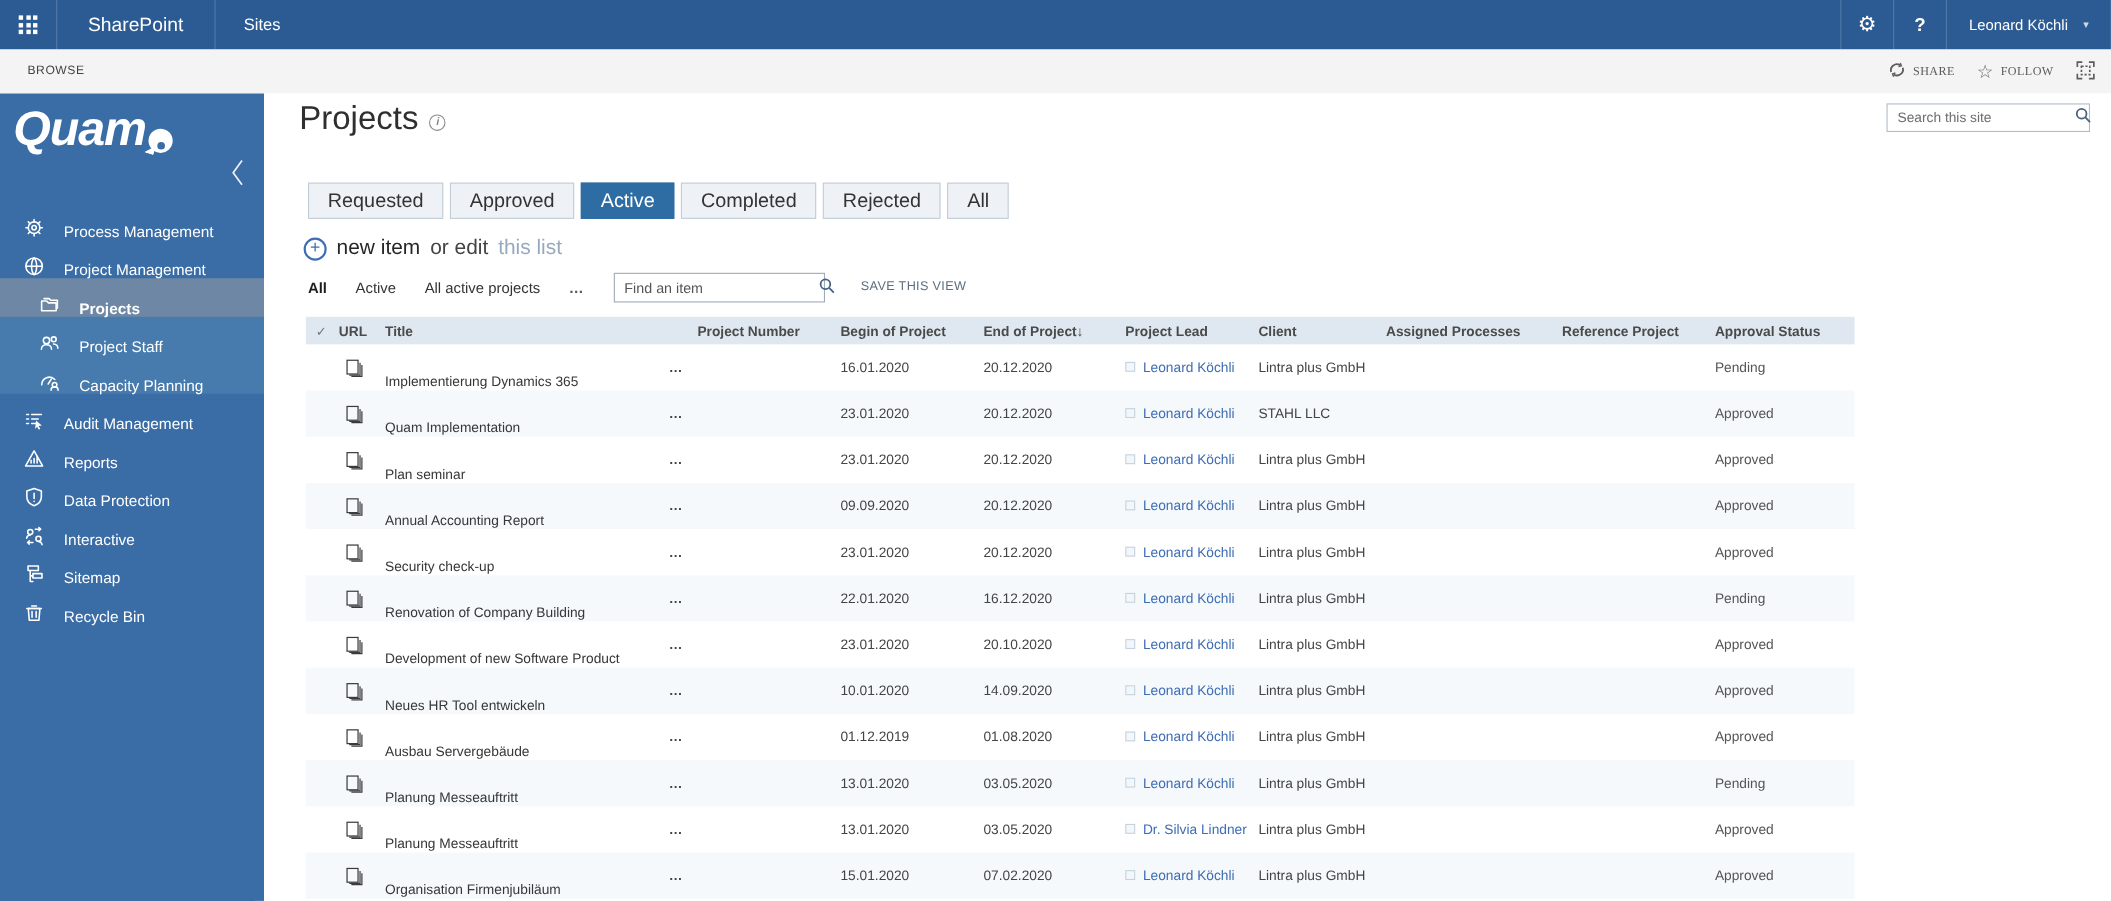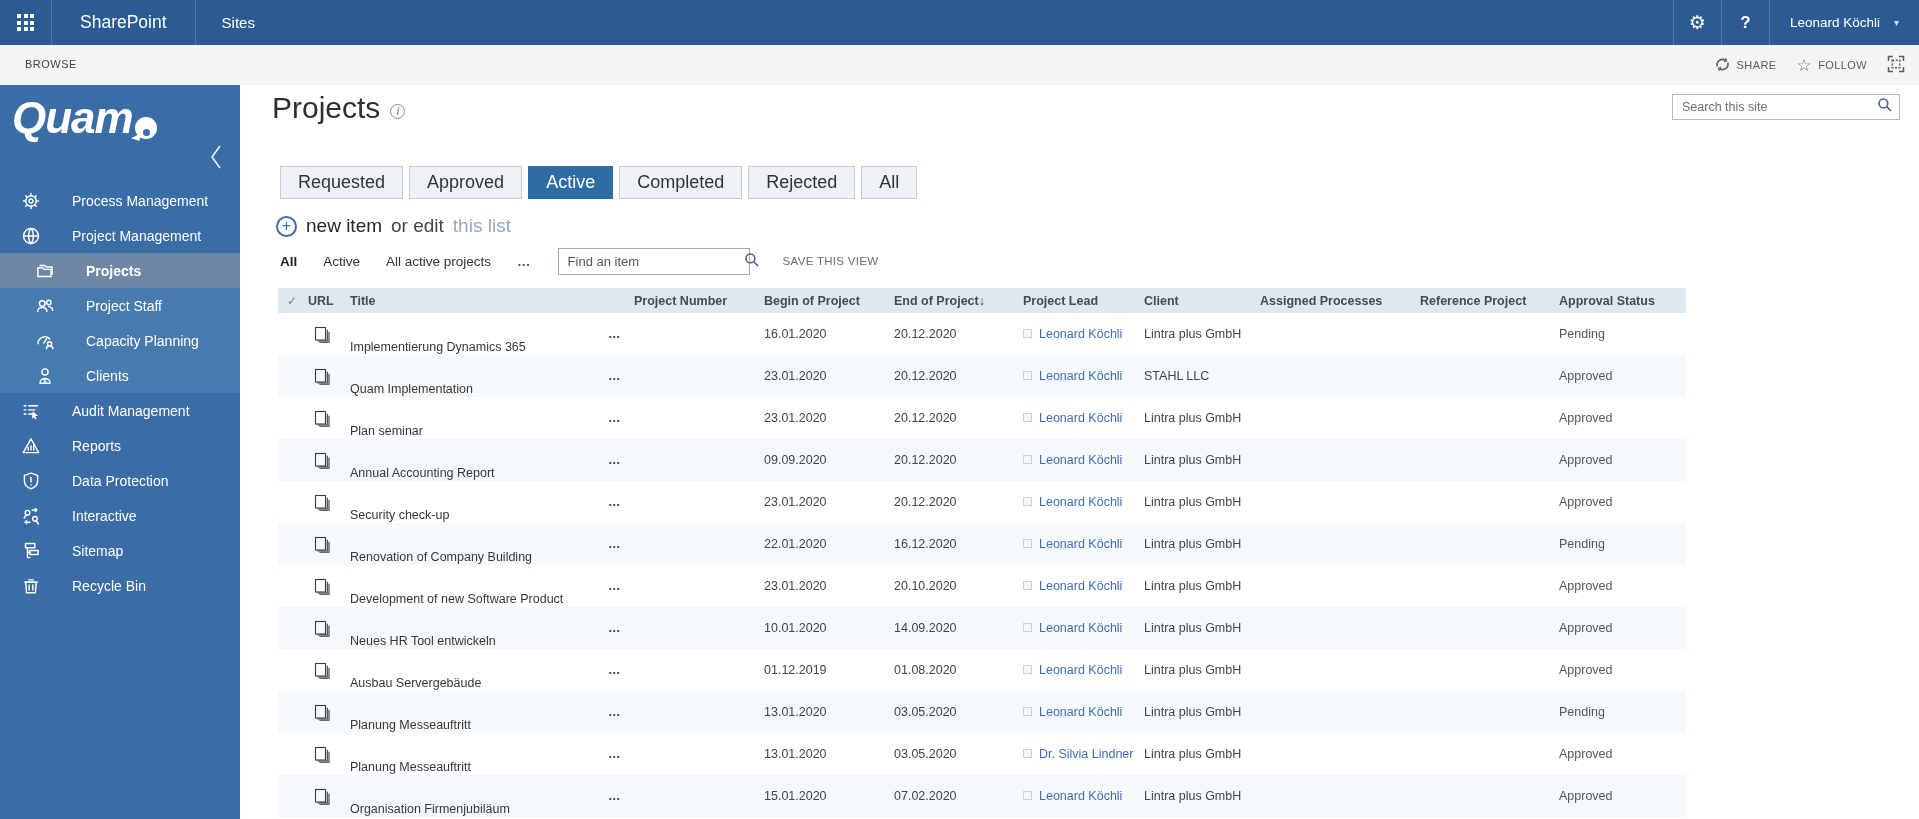--- a/index.html
+++ b/index.html
@@ -24,49 +24,49 @@
     border-left:1px solid rgba(255,255,255,.18); font-size:13.5px; cursor:pointer; }
   .caret { font-size:10px; color:#cdd9e8; }
 
   
   .ribbon { position:absolute; top:45px; left:0; right:0; height:40px; background:#f4f4f4; }
   .browse-tab { position:absolute; left:25px; top:13px; font-size:11px; color:#444;
     letter-spacing:.5px; cursor:pointer; }
   .ribbon-right { position:absolute; right:14px; top:0; height:40px; display:flex;
     align-items:center; gap:20px; color:#5c5c5c; }
   .ribbon-act { display:flex; align-items:center; gap:6px; font-size:11px; color:#5c5c5c;
-    letter-spacing:.4px; cursor:pointer; }
+    letter-spacing:.4px; cursor:pointer;font-family:Liberation Serif, serif; }
 
   
   .sidebar { position:absolute; top:85px; left:0; bottom:0; width:240px; background:#3a6ca6; color:#fff; }
   .logo { position:absolute; top:8px; left:12px; font-size:44px; font-weight:bold;
     font-style:italic; letter-spacing:-1px; display:flex; align-items:flex-end; }
   .logo-glyph { position:relative; width:22px; height:22px; background:#fff; border-radius:50%;
     margin:0 0 4px 2px; }
   .logo-glyph::before { content:""; position:absolute; left:-3px; bottom:-1px; width:9px; height:9px;
     background:#fff; clip-path:polygon(0 100%,100% 0,100% 100%); transform:rotate(18deg); }
   .logo-glyph::after { content:""; position:absolute; left:8px; top:12px; width:7px; height:7px;
     background:#3a6ca6; border-radius:50%; }
   .collapse-chevron { position:absolute; top:58px; right:16px; cursor:pointer; opacity:.9; }
   .nav { position:absolute; top:98px; left:0; right:0; }
-  .nav-item { height:35px; display:flex; align-items:center; gap:29px; padding-left:19px;
+  .nav-item { height:35px; display:flex; align-items:flex-end; gap:15px; padding-left:19px;
     font-size:14px; cursor:pointer; white-space:nowrap; }
   .nav-item .nicon { width:24px; display:flex; justify-content:center; flex:0 0 24px; }
   .nav-item.sub { padding-left:33px; }
   .subgroup { background:#477aad; }
   .nav-item.active { background:#6e87a4; font-weight:bold; }
 
   
   .main { position:absolute; left:240px; top:85px; right:0; bottom:0; background:#fff; }
   .page-title { position:absolute; left:32px; top:6px; font-size:30px; font-weight:300;
     color:#2f2f2f; display:flex; align-items:center; gap:10px; }
   .info-icon { width:15px; height:15px; border:1px solid #8a8a8a; border-radius:50%;
     color:#8a8a8a; font-size:10px; font-style:italic; font-weight:bold; display:flex;
     align-items:center; justify-content:center; margin-top:6px; }
-  .site-search { position:absolute; right:19px; top:9px; width:228px; height:26px;
+  .site-search { position:absolute; right:19px; top:9px; width:185px; height:26px;
     border:1px solid #b2bcc7; background:#fff; display:flex; align-items:center; padding:0 6px 0 9px; }
   .site-search input { border:none; outline:none; flex:1; font-size:12.5px; color:#444;
     font-family:inherit; background:transparent; }
   .site-search input::placeholder { color:#6d6d6d; }
 
   .filter-row { position:absolute; left:40px; top:81px; display:flex; gap:6px; }
   .filter-btn { height:33px; padding:0 17px; background:#eef2f6; border:1px solid #c2ccd6;
     font-size:18px; color:#333; font-family:inherit; cursor:pointer; }
   .filter-btn.active { background:#2e6da4; border-color:#2e6da4; color:#fff; }
 
@@ -230,30 +230,20 @@
           <span class="nicon">
             <svg width="22" height="22" viewBox="0 0 20 20" fill="none" stroke="#fff" stroke-width="1.3" stroke-linecap="round" stroke-linejoin="round">
               <path d="M3.6 12.6a6.3 6.3 0 0 1 10.8-4.4"></path>
               <path d="M8.9 11.9l2.6-4"></path>
               <circle cx="14.2" cy="12.6" r="1.9"></circle>
               <path d="M11.3 17c0-1.6 1.2-2.7 2.9-2.7s2.9 1.1 2.9 2.7"></path>
             </svg>
           </span>
           <span>Capacity Planning</span>
         </div>
-        <div class="nav-item sub">
-          <span class="nicon">
-            <svg width="22" height="22" viewBox="0 0 20 20" fill="none" stroke="#fff" stroke-width="1.3" stroke-linecap="round" stroke-linejoin="round">
-              <circle cx="10" cy="6.3" r="2.8"></circle>
-              <path d="M5.4 16.6c0-2.7 2-4.4 4.6-4.4s4.6 1.7 4.6 4.4z"></path>
-              <text x="8.5" y="16" font-size="5.5" fill="#fff" stroke="none" font-weight="bold">$</text>
-            </svg>
-          </span>
-          <span>Clients</span>
-        </div>
       </div>
       <div class="nav-item">
         <span class="nicon">
           <svg width="22" height="22" viewBox="0 0 20 20" fill="none" stroke="#fff" stroke-width="1.3" stroke-linecap="round" stroke-linejoin="round">
             <path d="M3.8 5.3h1.6M8 5.3h8M3.8 9h1.6M8 9h5.4M3.8 12.7h1.6M8 12.7h3.2"></path>
             <path d="M11.6 10.2l4.8 4.2-2.7.3 1.4 2.4-1.2.7-1.4-2.4-1.7 1.9z" fill="#fff" stroke="none"></path>
           </svg>
         </span>
         <span>Audit Management</span>
       </div>

